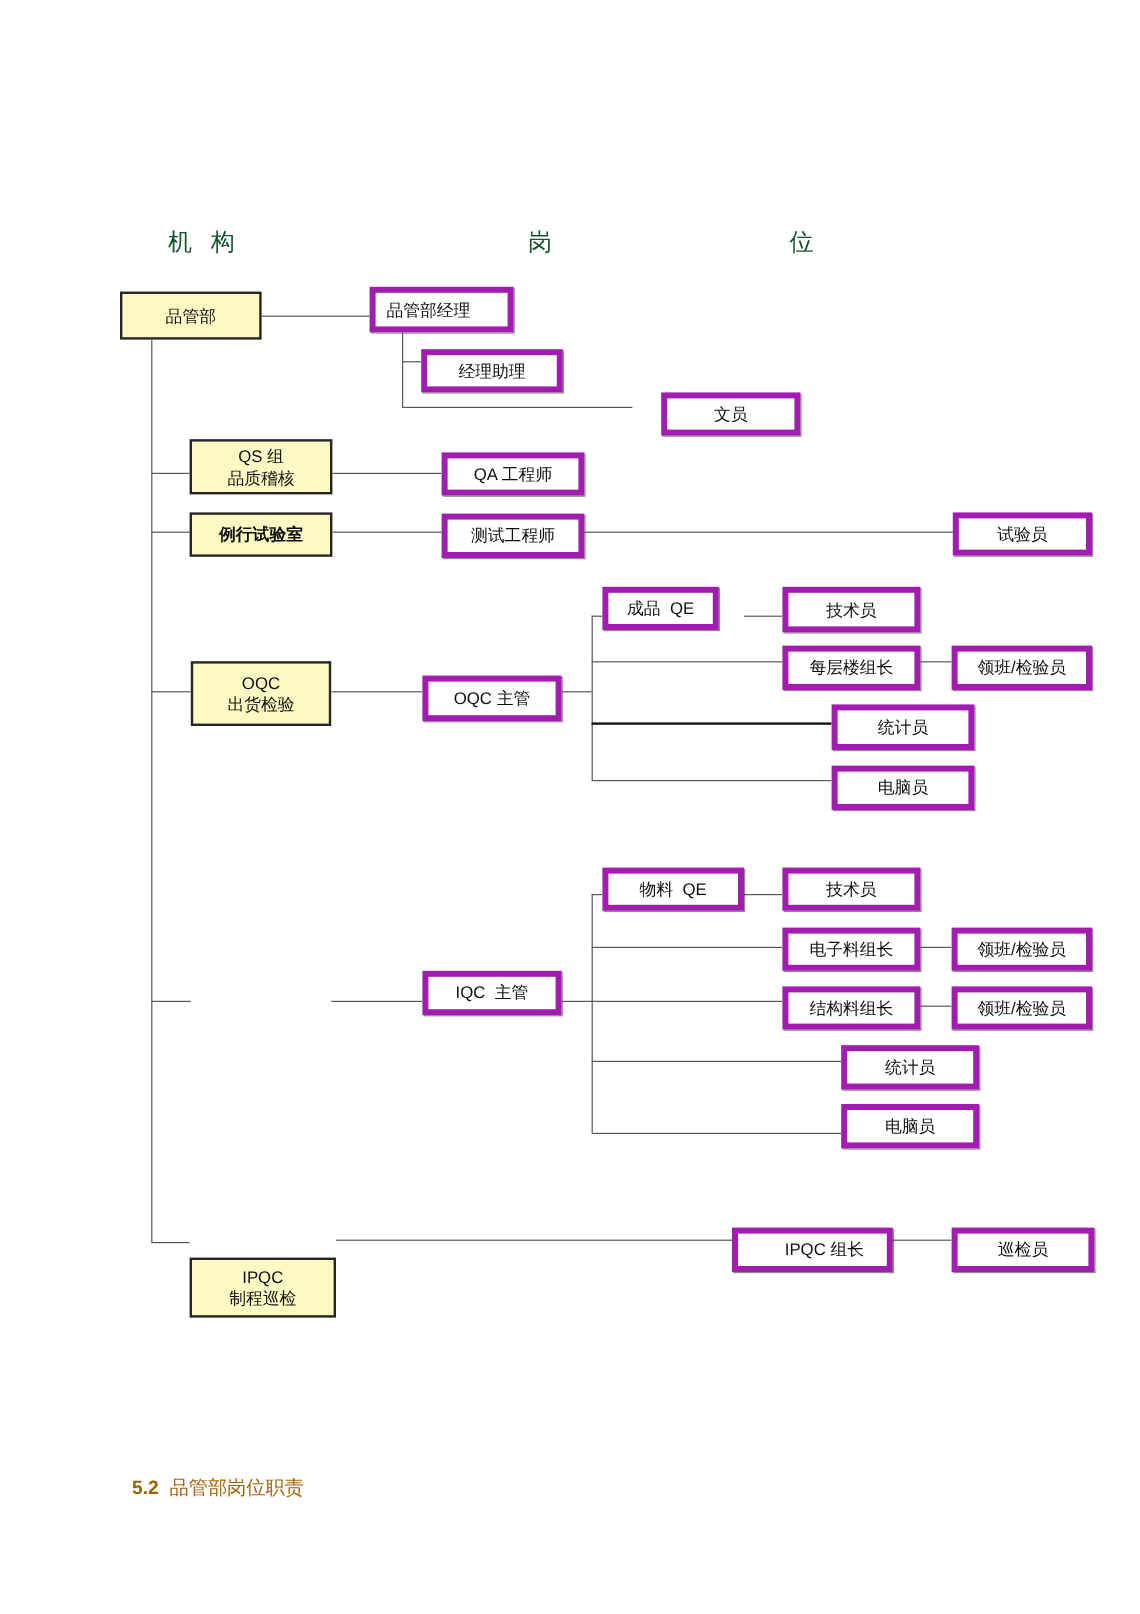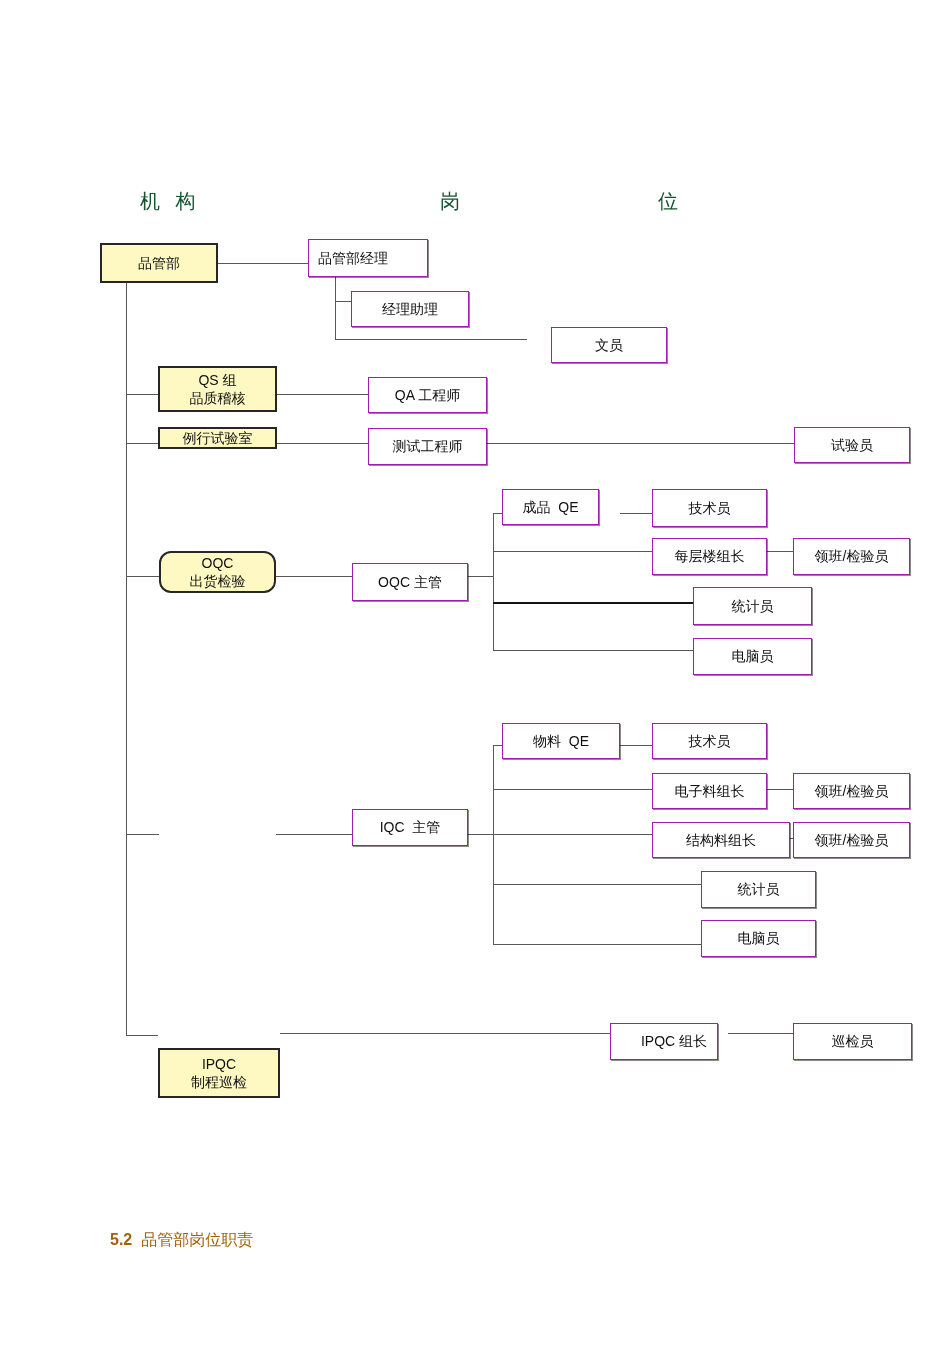--- a/index.html
+++ b/index.html
@@ -23,21 +23,21 @@
   .edge-v { width:1px; }
   .edge-h.edge-bold { height:2px; background:#141414; }
 
   .node {
     position:absolute; box-sizing:border-box;
     display:flex; flex-direction:column; justify-content:center; align-items:center;
     font-size:14px; line-height:1.3; text-align:center; color:#0f0f0f;
     background:#ffffff; white-space:pre;
   }
   .node.dept { background:#fef9c3; border:2px solid #262626; }
-  .node.post { border:1px solid #a21caf; box-shadow:1px 1px 0 rgba(0,0,0,0.45); }
+  .node.post { border:5px solid #a21caf; box-shadow:1px 1px 0 rgba(0,0,0,0.45); }
   .node.align-left { align-items:flex-start; padding-left:9px; text-align:left; }
 
   .footer {
     position:absolute; left:110px; top:1230px; font-size:16px; color:#a16207;
   }
   .footer .num { font-weight:bold; }
   .footer .ttl { margin-left:9px; font-weight:normal; }
 </style>
 </head>
 <body>
@@ -78,46 +78,46 @@
       <div class="edge edge-h" style="left: 493px; top: 789px; width: 159px;"></div>
       <div class="edge edge-h" style="left: 767px; top: 789px; width: 26px;"></div>
       <div class="edge edge-h" style="left: 767px; top: 838px; width: 26px;"></div>
       <div class="edge edge-h" style="left: 493px; top: 884px; width: 208px;"></div>
       <div class="edge edge-h" style="left: 493px; top: 944px; width: 208px;"></div>
       <div class="edge edge-h" style="left: 126px; top: 1035px; width: 32px;"></div>
       <div class="edge edge-h" style="left: 280px; top: 1033px; width: 330px;"></div>
       <div class="edge edge-h" style="left: 728px; top: 1033px; width: 65px;"></div>
       <div class="node dept" style="left: 100px; top: 243px; width: 118px; height: 40px;"><div class="node-line">品管部</div></div>
       <div class="node dept" style="left: 158px; top: 366px; width: 119px; height: 46px;"><div class="node-line">QS 组</div><div class="node-line">品质稽核</div></div>
-      <div class="node dept" style="left: 158px; top: 427px; width: 119px; height: 22px;"><div class="node-line">例行试验室</div></div>
-      <div class="node dept" style="left: 159px; top: 551px; width: 117px; height: 42px; border-radius: 12px;"><div class="node-line">OQC</div><div class="node-line">出货检验</div></div>
+      <div class="node dept" style="left: 158px; top: 427px; width: 119px; height: 37px; font-weight: bold;"><div class="node-line">例行试验室</div></div>
+      <div class="node dept" style="left: 159px; top: 551px; width: 117px; height: 54px;"><div class="node-line">OQC</div><div class="node-line">出货检验</div></div>
       <div class="node dept" style="left: 158px; top: 1012px; width: 122px; height: 50px; margin-top: 36px;"><div class="node-line">IPQC</div><div class="node-line">制程巡检</div></div>
       <div class="node post align-left" style="left: 308px; top: 239px; width: 120px; height: 38px;"><div class="node-line">品管部经理</div></div>
       <div class="node post" style="left: 351px; top: 291px; width: 118px; height: 36px;"><div class="node-line">经理助理</div></div>
       <div class="node post" style="left: 527px; top: 327px; width: 116px; height: 36px; margin-left: 24px;"><div class="node-line">文员</div></div>
       <div class="node post" style="left: 368px; top: 377px; width: 119px; height: 36px;"><div class="node-line">QA 工程师</div></div>
       <div class="node post" style="left: 368px; top: 428px; width: 119px; height: 37px;"><div class="node-line">测试工程师</div></div>
       <div class="node post" style="left: 794px; top: 427px; width: 116px; height: 36px;"><div class="node-line">试验员</div></div>
       <div class="node post" style="left: 502px; top: 489px; width: 97px; height: 36px;"><div class="node-line">成品  QE</div></div>
       <div class="node post" style="left: 652px; top: 489px; width: 115px; height: 38px;"><div class="node-line">技术员</div></div>
       <div class="node post" style="left: 652px; top: 538px; width: 115px; height: 37px;"><div class="node-line">每层楼组长</div></div>
       <div class="node post" style="left: 793px; top: 538px; width: 117px; height: 37px;"><div class="node-line">领班/检验员</div></div>
       <div class="node post" style="left: 693px; top: 587px; width: 119px; height: 38px;"><div class="node-line">统计员</div></div>
       <div class="node post" style="left: 693px; top: 638px; width: 119px; height: 37px;"><div class="node-line">电脑员</div></div>
       <div class="node post" style="left: 352px; top: 563px; width: 116px; height: 38px;"><div class="node-line">OQC 主管</div></div>
       <div class="node post" style="left: 502px; top: 723px; width: 118px; height: 36px;"><div class="node-line">物料  QE</div></div>
       <div class="node post" style="left: 652px; top: 723px; width: 115px; height: 36px;"><div class="node-line">技术员</div></div>
       <div class="node post" style="left: 652px; top: 773px; width: 115px; height: 36px;"><div class="node-line">电子料组长</div></div>
       <div class="node post" style="left: 793px; top: 773px; width: 117px; height: 36px;"><div class="node-line">领班/检验员</div></div>
-      <div class="node post" style="left: 652px; top: 822px; width: 138px; height: 36px;"><div class="node-line">结构料组长</div></div>
+      <div class="node post" style="left: 652px; top: 822px; width: 115px; height: 36px;"><div class="node-line">结构料组长</div></div>
       <div class="node post" style="left: 793px; top: 822px; width: 117px; height: 36px;"><div class="node-line">领班/检验员</div></div>
       <div class="node post" style="left: 701px; top: 871px; width: 115px; height: 37px;"><div class="node-line">统计员</div></div>
       <div class="node post" style="left: 701px; top: 920px; width: 115px; height: 37px;"><div class="node-line">电脑员</div></div>
       <div class="node post" style="left: 352px; top: 809px; width: 116px; height: 37px;"><div class="node-line">IQC  主管</div></div>
-      <div class="node post" style="left: 610px; top: 1023px; width: 108px; height: 37px; padding-left: 20px;"><div class="node-line">IPQC 组长</div></div>
+      <div class="node post" style="left: 610px; top: 1023px; width: 134px; height: 37px; padding-left: 20px;"><div class="node-line">IPQC 组长</div></div>
       <div class="node post" style="left: 793px; top: 1023px; width: 119px; height: 37px;"><div class="node-line">巡检员</div></div>
     </div>
 
   <div class="footer">
     <span class="num">5.2</span><span class="ttl">品管部岗位职责</span>
   </div>
 
 </div>
 
 </body></html>

